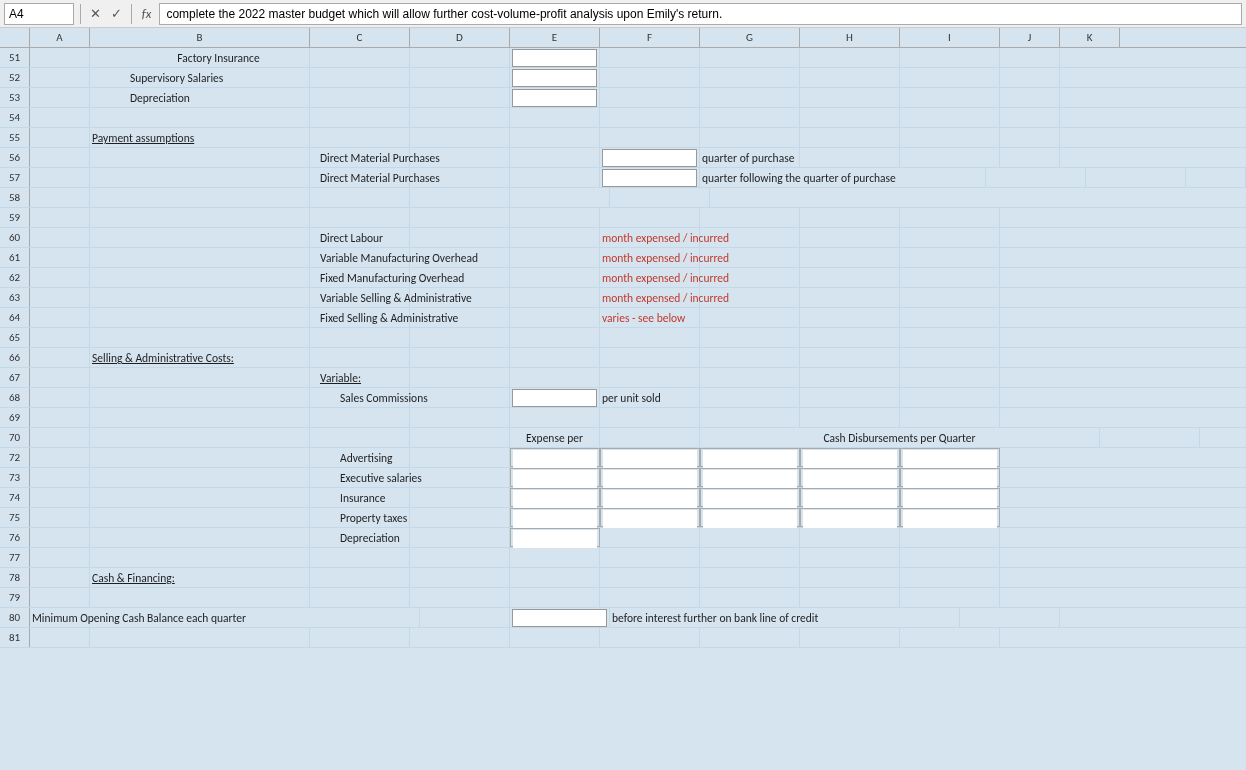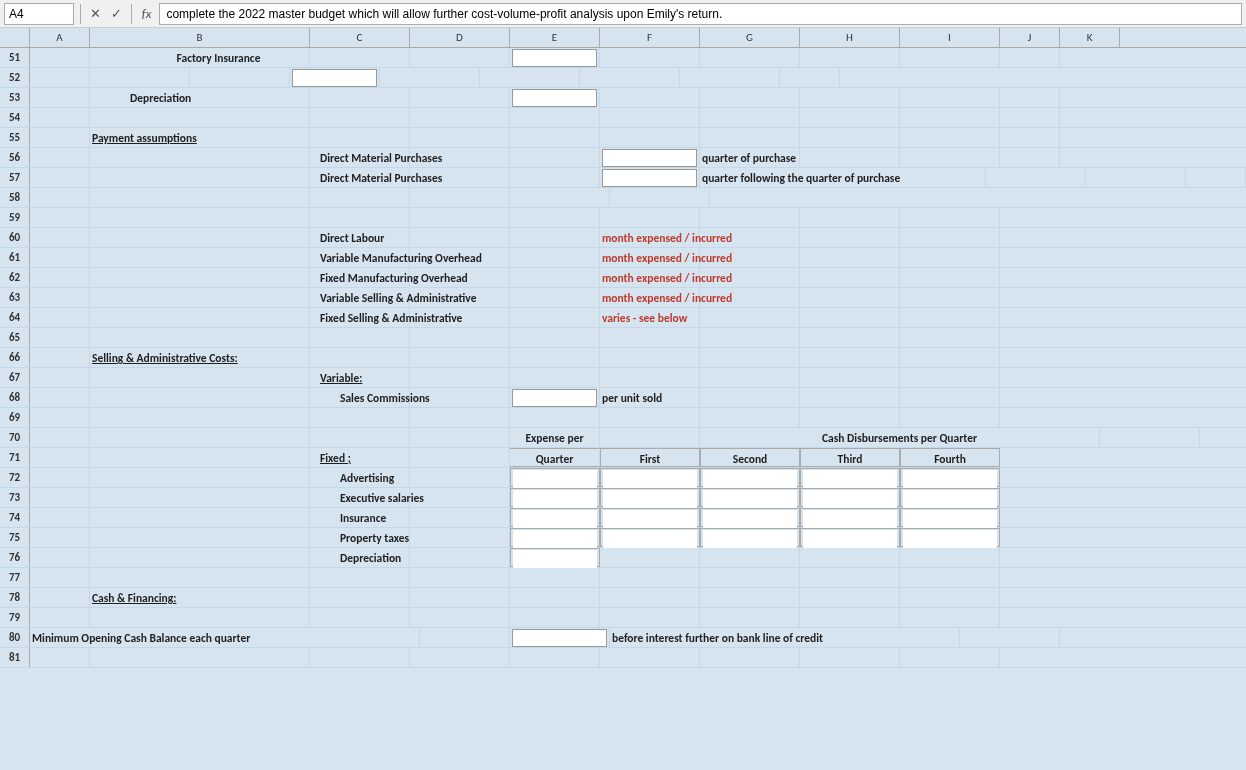--- a/index.html
+++ b/index.html
@@ -96,21 +96,20 @@
 
     
     .sheet-body {
       display: flex;
       flex-direction: column;
     }
     .sheet-row {
       display: flex;
       height: 20px;
       border-bottom: 1px solid #c5d8e8;
-      font-weight: bold;
     }
     .row-num {
       width: 30px;
       min-width: 30px;
       background: #d6e4f0;
       border-right: 1px solid #aaa;
       text-align: center;
       font-size: 11px;
       line-height: 20px;
       color: #333;
@@ -194,20 +193,21 @@
       <div class="cell col-g"></div>
       <div class="cell col-h"></div>
       <div class="cell col-i"></div>
       <div class="cell col-j"></div>
       <div class="cell col-k"></div>
     </div>
 
     <div class="sheet-row">
       <div class="row-num col-a">52</div>
       <div class="cell col-b"></div>
+      <div class="cell col-c" style="padding-left:40px;">Supervisory Salaries</div>
       <div class="cell col-d"></div>
       <div class="cell col-e"></div>
       <div class="cell col-f">
           <div class="input-cell"></div>
         </div>
       <div class="cell col-g"></div>
       <div class="cell col-h"></div>
       <div class="cell col-i"></div>
       <div class="cell col-j"></div>
       <div class="cell col-k"></div>
@@ -449,32 +449,20 @@
       <div class="cell col-b"></div>
       <div class="cell col-c"></div>
       <div class="cell col-d"></div>
       <div class="cell col-e"></div>
       <div class="cell col-f" style="text-align:center;">Expense per</div>
       <div class="cell col-g"></div>
       <div class="cell" style="width:400px; text-align:center;">Cash Disbursements per Quarter</div>
       <div class="cell col-j"></div>
     </div>
 
-    <div class="sheet-row">
-      <div class="row-num col-a">71</div>
-      <div class="cell col-b"></div>
-      <div class="cell col-c"></div>
-      <div class="cell col-d" style="padding-left:10px; text-decoration:underline;">Fixed ;</div>
-      <div class="cell col-e"></div>
-      <div class="cell col-f" style="text-align:center; border-top:1px solid #aaa; border-bottom:1px solid #aaa;">Quarter</div>
-      <div class="cell col-g" style="text-align:center; border:1px solid #aaa;">First</div>
-      <div class="cell col-h" style="text-align:center; border:1px solid #aaa;">Second</div>
-      <div class="cell col-i" style="text-align:center; border:1px solid #aaa;">Third</div>
-      <div class="cell col-j" style="text-align:center; border:1px solid #aaa;">Fourth</div>
-    </div>
 
     <div class="sheet-row">
       <div class="row-num col-a">72</div>
       <div class="cell col-b"></div>
       <div class="cell col-c"></div>
       <div class="cell col-d" style="padding-left:30px;">Advertising</div>
       <div class="cell col-e"></div>
       <div class="cell col-f" style="border:1px solid #aaa;">
           <div class="input-cell" style="border:none; width:100%;"></div>
         </div>

